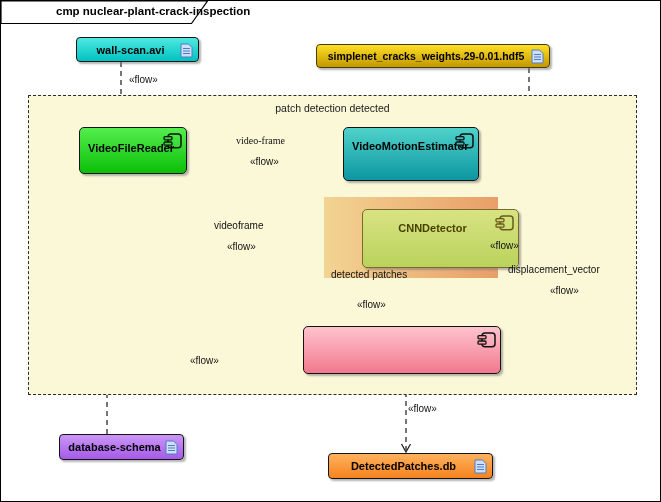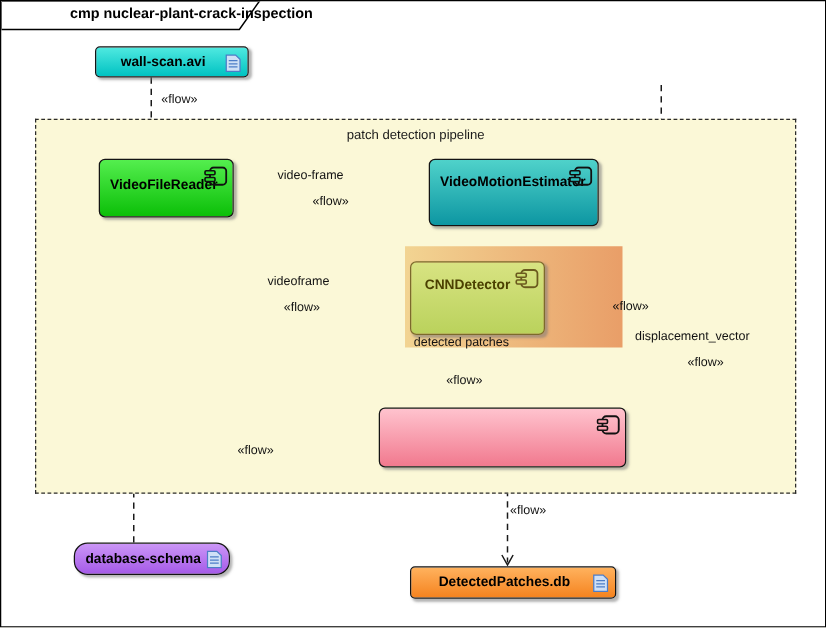--- a/index.html
+++ b/index.html
@@ -28,29 +28,29 @@
     box-shadow:2px 2px 2px rgba(120,120,120,.55);box-sizing:border-box;
     color:#000;
   }
   .artifact{
     display:flex;align-items:center;justify-content:center;
     font-size:11px;font-weight:bold;padding:0 20px 0 6px;white-space:nowrap;
   }
   .artifact .doc{position:absolute;right:5px;top:50%;margin-top:-7px;}
   .a-wallscan{left:75px;top:36px;width:123px;height:25px;background:linear-gradient(#4fe9e0,#00c2c2);}
   .a-hdf5{left:315px;top:43px;width:234px;height:24px;background:linear-gradient(#ffdf26,#c29800);font-size:10.5px;border-color:#4a3a00;}
-  .a-schema{left:58px;top:433px;width:125px;height:26px;background:linear-gradient(#cb96f7,#a55ae8);border-radius:11px;}
+  .a-schema{left:58px;top:433px;width:125px;height:26px;background:linear-gradient(#cb96f7,#a55ae8);}
   .a-detdb{left:327px;top:452px;width:165px;height:26px;background:linear-gradient(#ffb25e,#f5831f);align-items:center;}
   .component{border-radius:5px;text-align:center;font-size:11px;font-weight:bold;}
   .component .clabel{display:block;margin-top:12px;padding:0 24px 0 8px;white-space:nowrap;}
   .comp-icon{position:absolute;top:5px;right:4px;color:#111;}
   .c-vfr{left:78px;top:126px;width:108px;height:47px;background:linear-gradient(#54ee4e,#0bbf08);--icon-fill:#2edc2b;}
   .c-vfr .clabel{margin-top:14px;padding-right:22px;}
   .c-vme{left:342px;top:126px;width:136px;height:54px;background:linear-gradient(#4fd2ca,#0d96a2;);background:linear-gradient(#4fd2ca,#0d96a2);--icon-fill:#2fc0bc;}
-  .c-cnn{left:327px;top:208px;width:108px;height:59px;background:linear-gradient(#d8e382,#bad25c);border-color:#7c6a2c;color:#4a3f00;--icon-fill:#ccdd70;}
+  .c-cnn{left:361px;top:208px;width:157px;height:59px;background:linear-gradient(#d8e382,#bad25c);border-color:#7c6a2c;color:#4a3f00;--icon-fill:#ccdd70;}
   .c-cnn .comp-icon{color:#6b5a1e;}
   .c-sql{left:302px;top:325px;width:198px;height:48px;background:linear-gradient(#ffc3ce,#f1798e);--icon-fill:#fa9fae;}
   .glow{
     position:absolute;left:323px;top:196px;width:174px;height:81px;
     background:linear-gradient(90deg,#f2d492,#e99e68);
   }
   
   .flow-label{
     position:absolute;font-size:10px;color:#111;white-space:nowrap;
   }
@@ -101,40 +101,49 @@
       <path d="M292 345.5 L300 350 L292 354.5"></path>
     </g>
 
     <g>
       <path class="dash" d="M405 373 V449"></path>
       <path d="M400.5 443 L405 451 L409.5 443"></path>
     </g>
   </svg>
 
   <div class="frame">
-    <div class="frame-label">patch detection pipeline</div>
+    <div class="frame-label">patch detection detected</div>
   </div>
 
   <div id="title-tab">
     <svg width="212" height="24">
       <path d="M0 0 H206.5 L190.5 22.5 H0 Z" fill="#ffffff" stroke="#000" stroke-width="1.2"></path>
     </svg>
     <span id="title-text">cmp nuclear-plant-crack-inspection</span>
   </div>
 
   <div class="node artifact a-wallscan">
     <span>wall-scan.avi</span>
     <span class="doc">
       <svg width="13" height="15" viewBox="0 0 13 15">
           <path d="M1 1 H8.5 L12 4.5 V14 H1 Z" fill="#cfe0f6" stroke="#4d7dc8" stroke-width="1"></path>
           <path d="M3 5.5 H10 M3 8 H10 M3 10.5 H10" stroke="#4d7dc8" stroke-width="1" fill="none"></path>
         </svg>
     </span>
   </div>
 
+  <div class="node artifact a-hdf5">
+    <span>simplenet_cracks_weights.29-0.01.hdf5</span>
+    <span class="doc">
+      <svg width="13" height="15" viewBox="0 0 13 15">
+          <path d="M1 1 H8.5 L12 4.5 V14 H1 Z" fill="#cfe0f6" stroke="#4d7dc8" stroke-width="1"></path>
+          <path d="M3 5.5 H10 M3 8 H10 M3 10.5 H10" stroke="#4d7dc8" stroke-width="1" fill="none"></path>
+        </svg>
+    </span>
+  </div>
 
   <div class="node artifact a-schema">
     <span>database-schema</span>
     <span class="doc">
       <svg width="13" height="15" viewBox="0 0 13 15">
           <path d="M1 1 H8.5 L12 4.5 V14 H1 Z" fill="#cfe0f6" stroke="#4d7dc8" stroke-width="1"></path>
           <path d="M3 5.5 H10 M3 8 H10 M3 10.5 H10" stroke="#4d7dc8" stroke-width="1" fill="none"></path>
         </svg>
     </span>
   </div>
@@ -189,21 +198,21 @@
       <svg width="19" height="16" viewBox="0 0 19 16">
           <rect x="5" y="1" width="13" height="13.8" rx="3" fill="none" stroke="currentColor" stroke-width="1.5"></rect>
           <rect x="1" y="3.6" width="8" height="3.2" rx="1" fill="var(--icon-fill,#fff)" stroke="currentColor" stroke-width="1.3"></rect>
           <rect x="1" y="9" width="8" height="3.2" rx="1" fill="var(--icon-fill,#fff)" stroke="currentColor" stroke-width="1.3"></rect>
         </svg>
     </span>
   </div>
 
   <span class="flow-label" style="left:128px;top:73px;">«flow»</span>
 
-  <span class="flow-label" style="left:221px;top:134px;">video-frame</span>
+  <span class="flow-label" style="left:235px;top:134px;font-family:Liberation Serif, serif;">video-frame</span>
   <span class="flow-label" style="left:249px;top:155px;">«flow»</span>
 
   <span class="flow-label" style="left:213px;top:219px;">videoframe</span>
   <span class="flow-label" style="left:226px;top:240px;">«flow»</span>
 
   <span class="flow-label" style="left:489px;top:239px;">«flow»</span>
 
   <span class="flow-label" style="left:507px;top:263px;text-align:right;">displacement_vector</span>
   <span class="flow-label" style="left:549px;top:284px;">«flow»</span>
 

